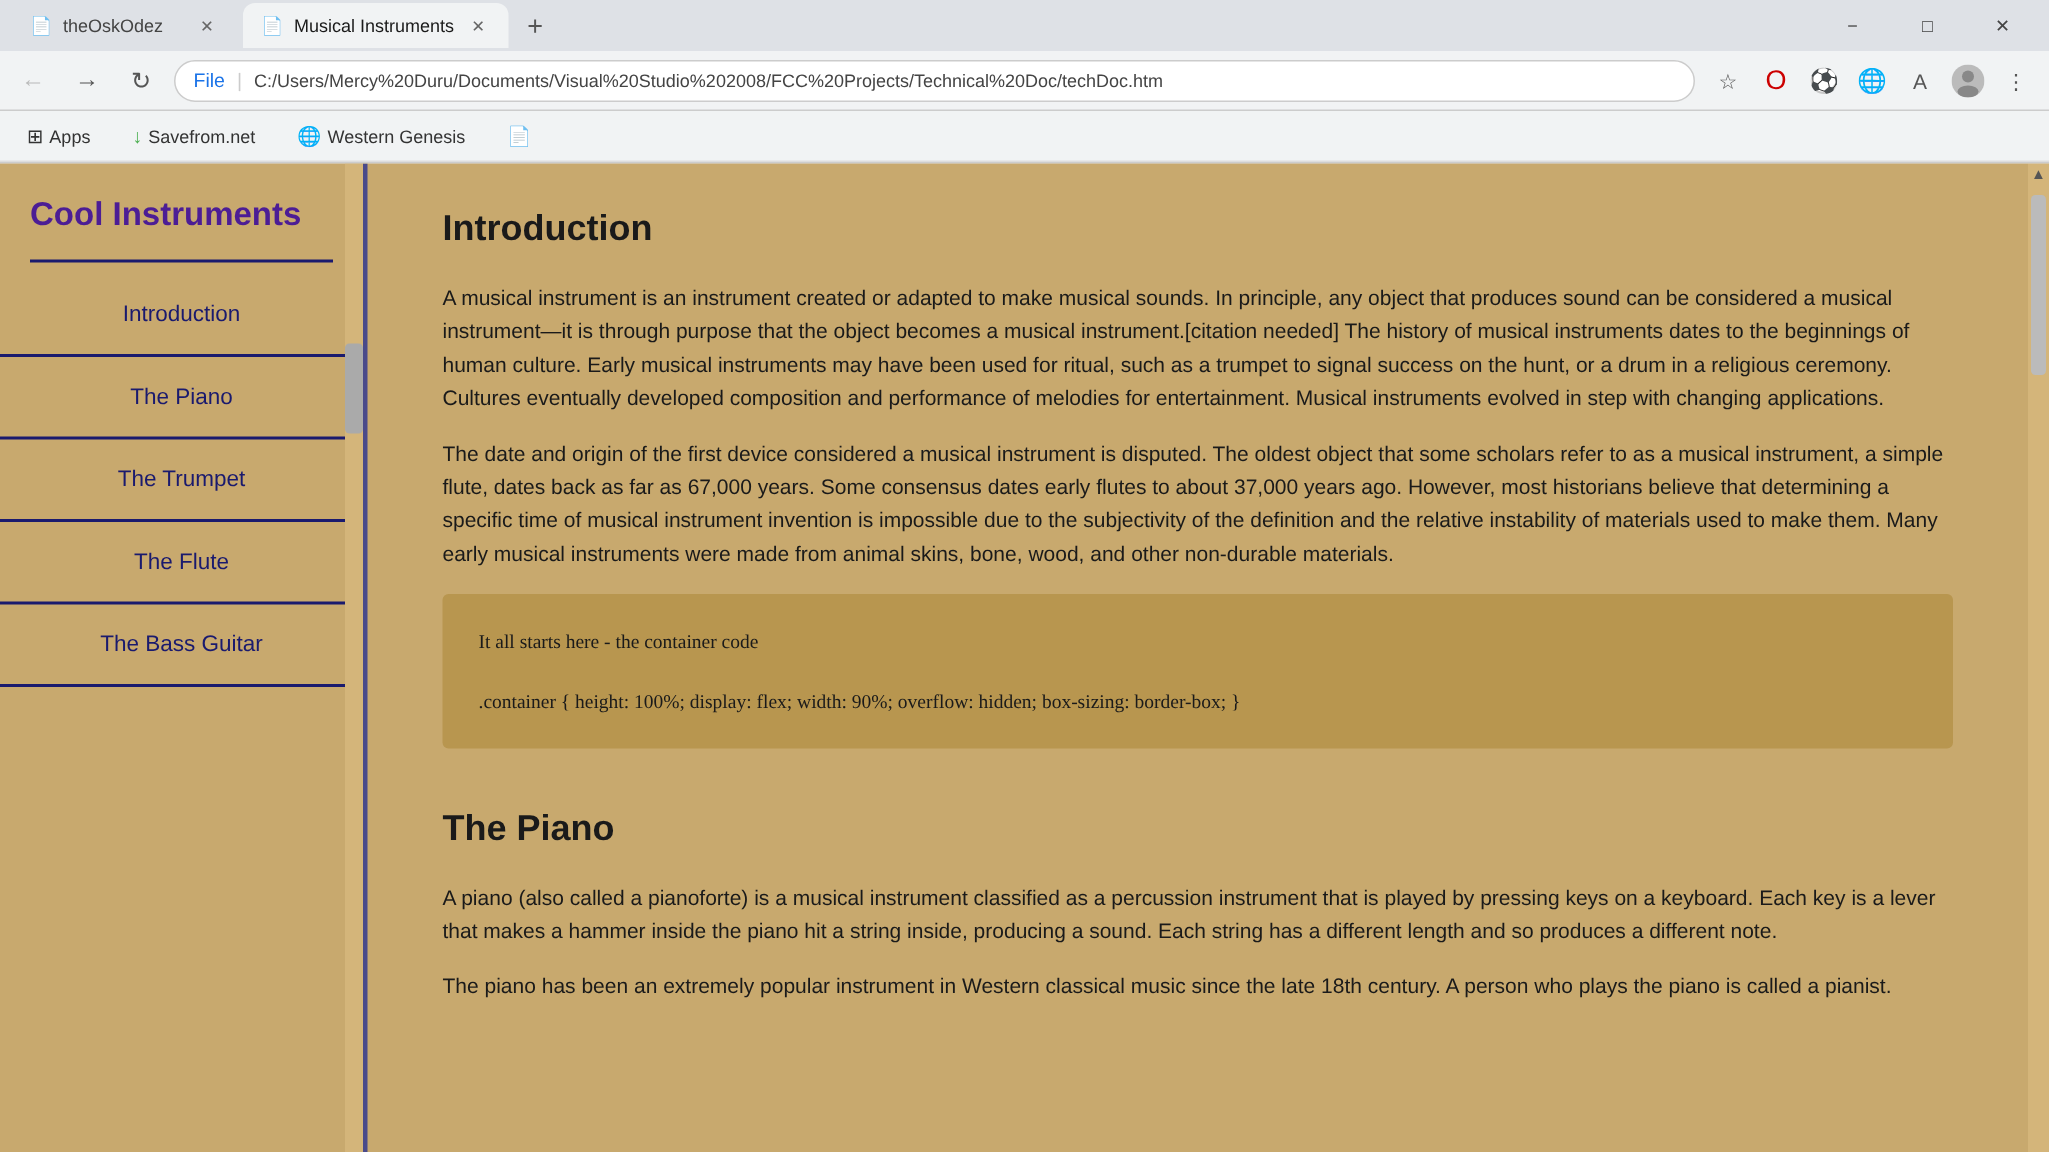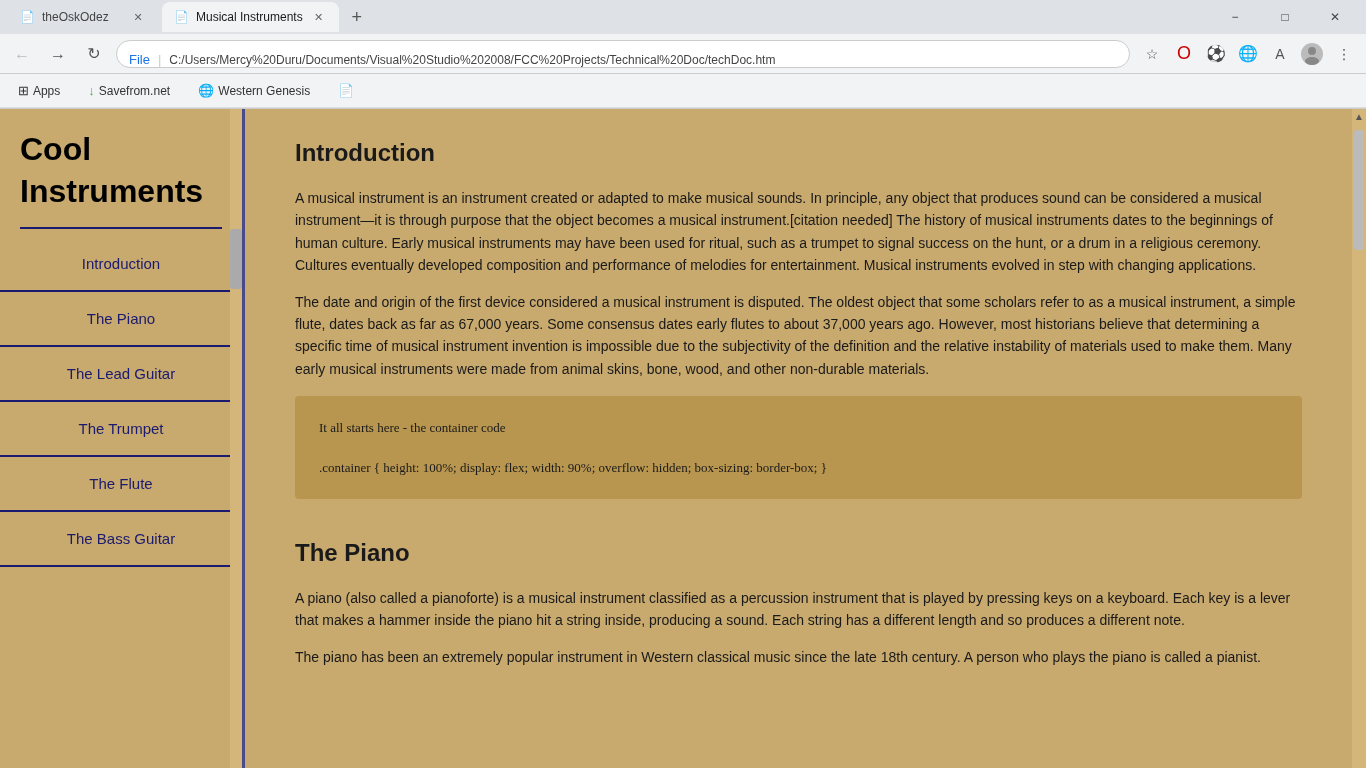--- a/index.html
+++ b/index.html
@@ -80,21 +80,21 @@
     .nav-btn {
       width: 28px; height: 28px;
       border-radius: 50%;
       display: flex; align-items: center; justify-content: center;
       font-size: 16px; color: #555; cursor: pointer;
     }
     .nav-btn.disabled { color: #bbb; cursor: default; }
     .url-bar {
       flex: 1;
       display: flex;
-      align-items: flex-end;
+      align-items: center;
       background: white;
       border: 1px solid #ccc;
       border-radius: 20px;
       height: 28px;
       padding: 0 12px;
       font-size: 13px;
       color: #333;
       gap: 8px;
     }
     .url-protocol { color: #1a73e8; }
@@ -138,23 +138,23 @@
     .sidebar {
       width: 245px;
       min-width: 245px;
       background: #c8a96e;
       border-right: 3px solid #4a4a8a;
       overflow-y: auto;
       padding: 0;
       position: relative;
     }
     .sidebar-title {
-      font-size: 32px;
+      font-size: 22px;
       font-weight: bold;
-      color: #000000;
+      color: #4c1d95;
       padding: 20px 20px 15px 20px;
       line-height: 1.3;
     }
     .sidebar-divider {
       border: none;
       border-top: 2px solid #1a1a6e;
       margin: 0 20px;
     }
     .sidebar-nav {
       padding: 8px 0;
@@ -285,23 +285,20 @@
   <div class="sidebar">
     <div class="sidebar-title">Cool Instruments</div>
     <hr class="sidebar-divider">
     <nav class="sidebar-nav">
       <a class="nav-item" href="#introduction">
         <span>Introduction</span>
       </a>
       <a class="nav-item" href="#piano">
         <span>The Piano</span>
       </a>
-      <a class="nav-item" href="#lead-guitar">
-        <span>The Lead Guitar</span>
-      </a>
       <a class="nav-item" href="#trumpet">
         <span>The Trumpet</span>
       </a>
       <a class="nav-item" href="#flute">
         <span>The Flute</span>
       </a>
       <a class="nav-item" href="#bass-guitar">
         <span>The Bass Guitar</span>
       </a>
     </nav>

